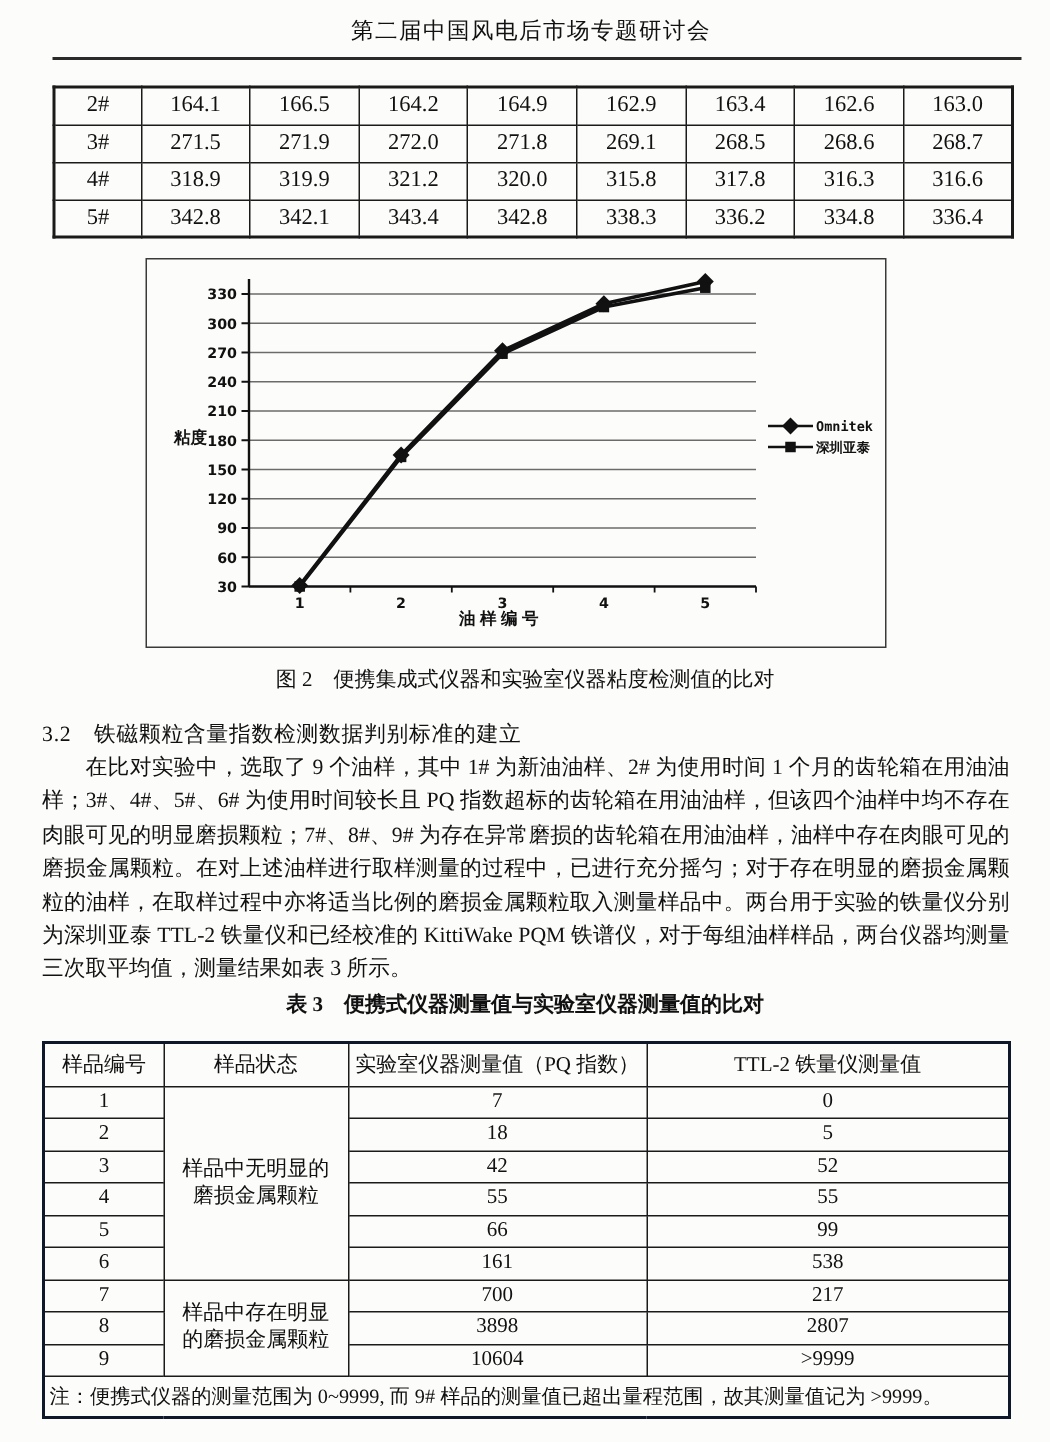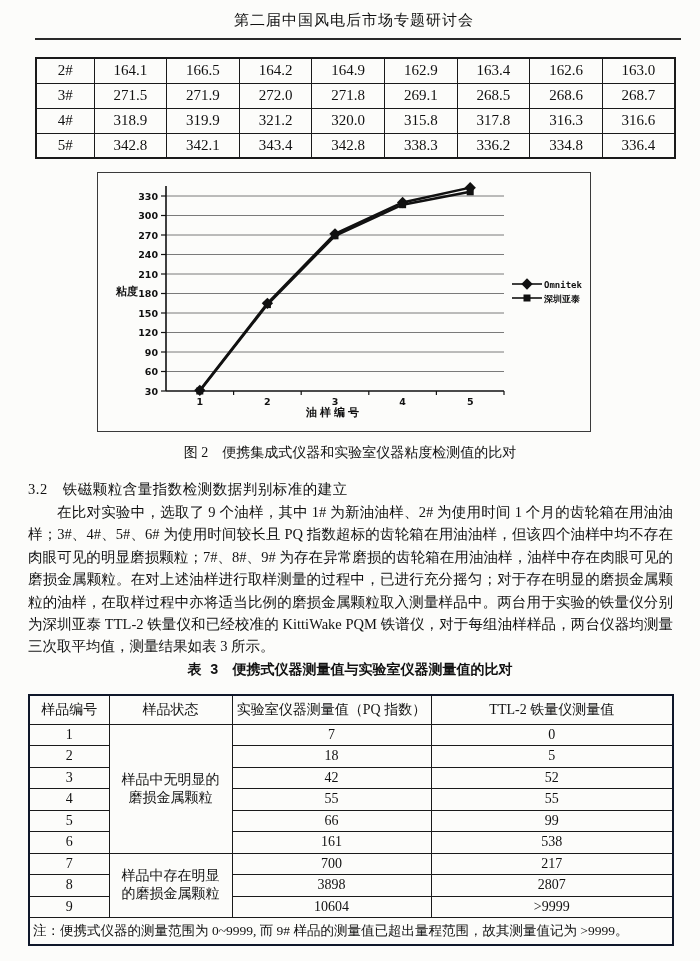--- a/index.html
+++ b/index.html
@@ -20,21 +20,21 @@
   
   .chart-frame{top:172px;left:97px;width:492px;height:258px;border:1.5px solid #3a3a3a;background:#fcfcfa;}
   .tick{font:bold 9.5px "DejaVu Sans",sans-serif;fill:#111;}
   .axis-label{font:bold 11px "Liberation Serif",serif;fill:#111;}
   .legend-text{font:bold 9px "DejaVu Sans Mono",monospace;fill:#111;}
   
   .fig-caption{top:444px;left:0;width:100%;text-align:center;font-weight:normal;font-size:14px;}
   .sec-heading{top:480px;left:28px;font-weight:normal;font-size:14.5px;letter-spacing:0.5px;}
   .body-text{top:501px;left:28px;width:645px;margin:0;font-size:14.5px;line-height:22.4px;
     text-align:justify;text-indent:2em;}
-  .t3-caption{top:661px;left:0;width:100%;text-align:center;font-weight:bold;font-size:14px;font-family:Liberation Mono, monospace;}
+  .t3-caption{top:661px;left:0;width:100%;text-align:center;font-weight:bold;font-size:14px;}
   
   .t3{top:694px;left:28px;width:646px;border:2px solid #0f172a;}
   .t3 th,.t3 td{border:1.5px solid #1a1a1a;text-align:center;font-size:14px;padding:0;font-weight:normal;}
   .t3 tr{height:21.5px;}
   .t3 tr.t3-head{height:29px;}
   .t3 td.state{font-size:14px;line-height:18px;padding:0 6px;}
   .t3 tr.note-row{height:27px;}
   .t3 td.note{text-align:left;font-size:13.5px;padding:0 3px;white-space:nowrap;}
 </style>
 </head>

